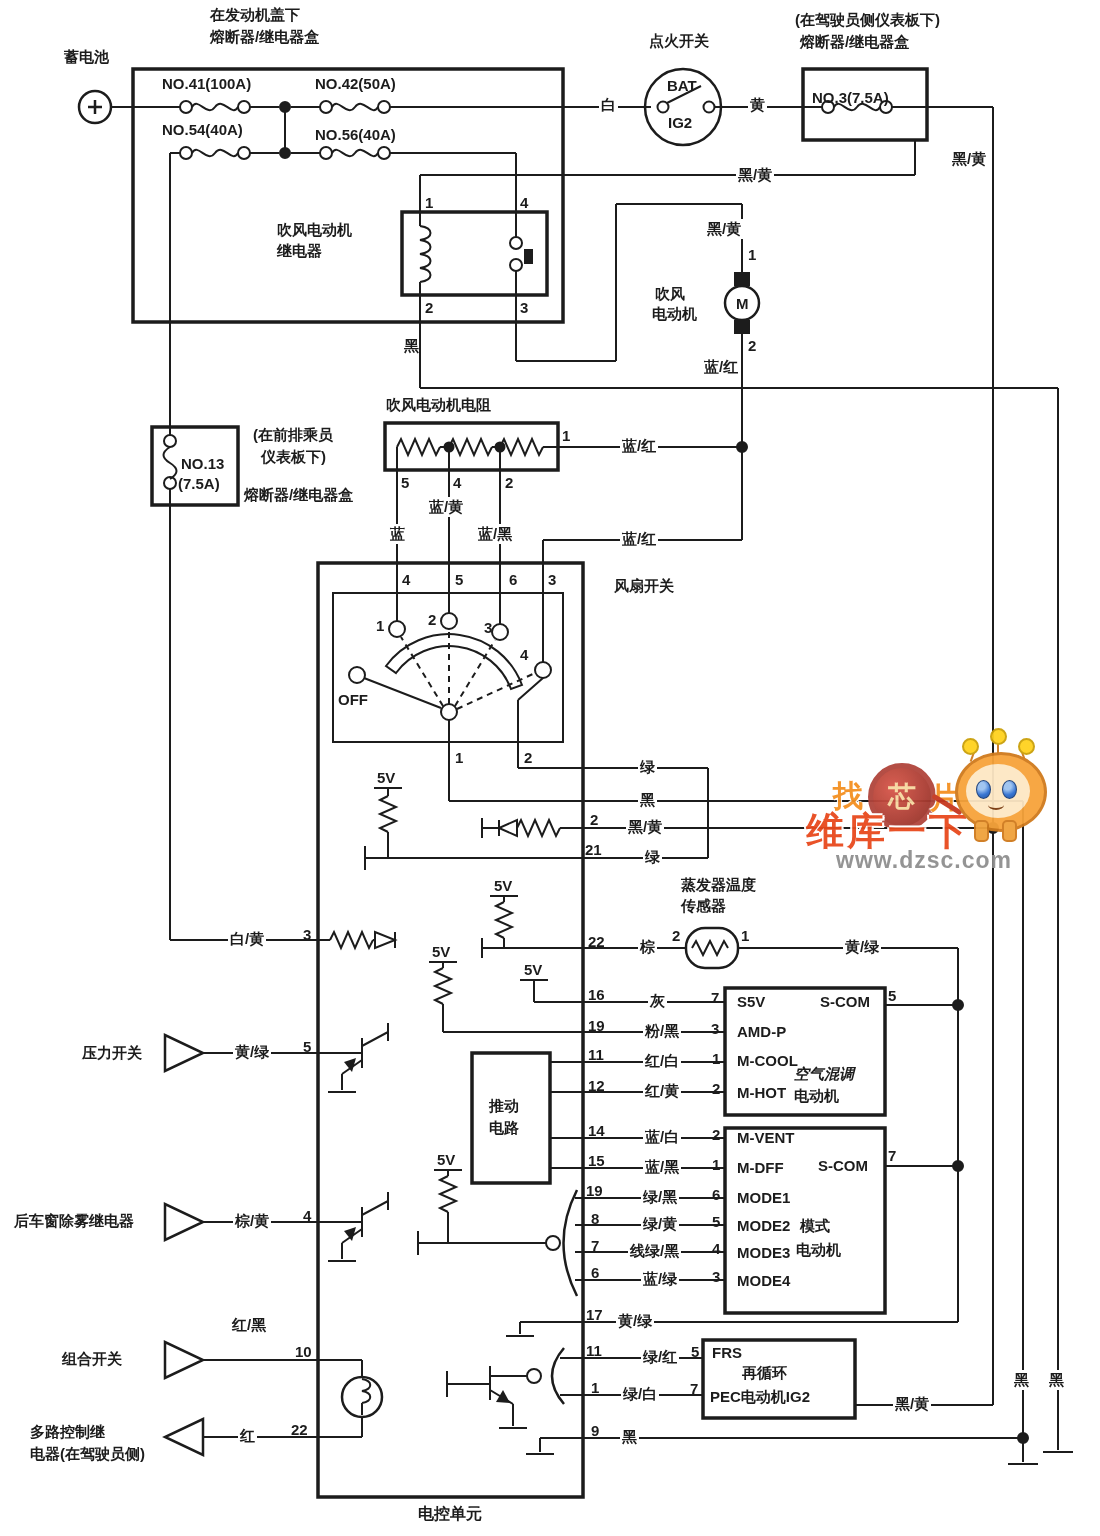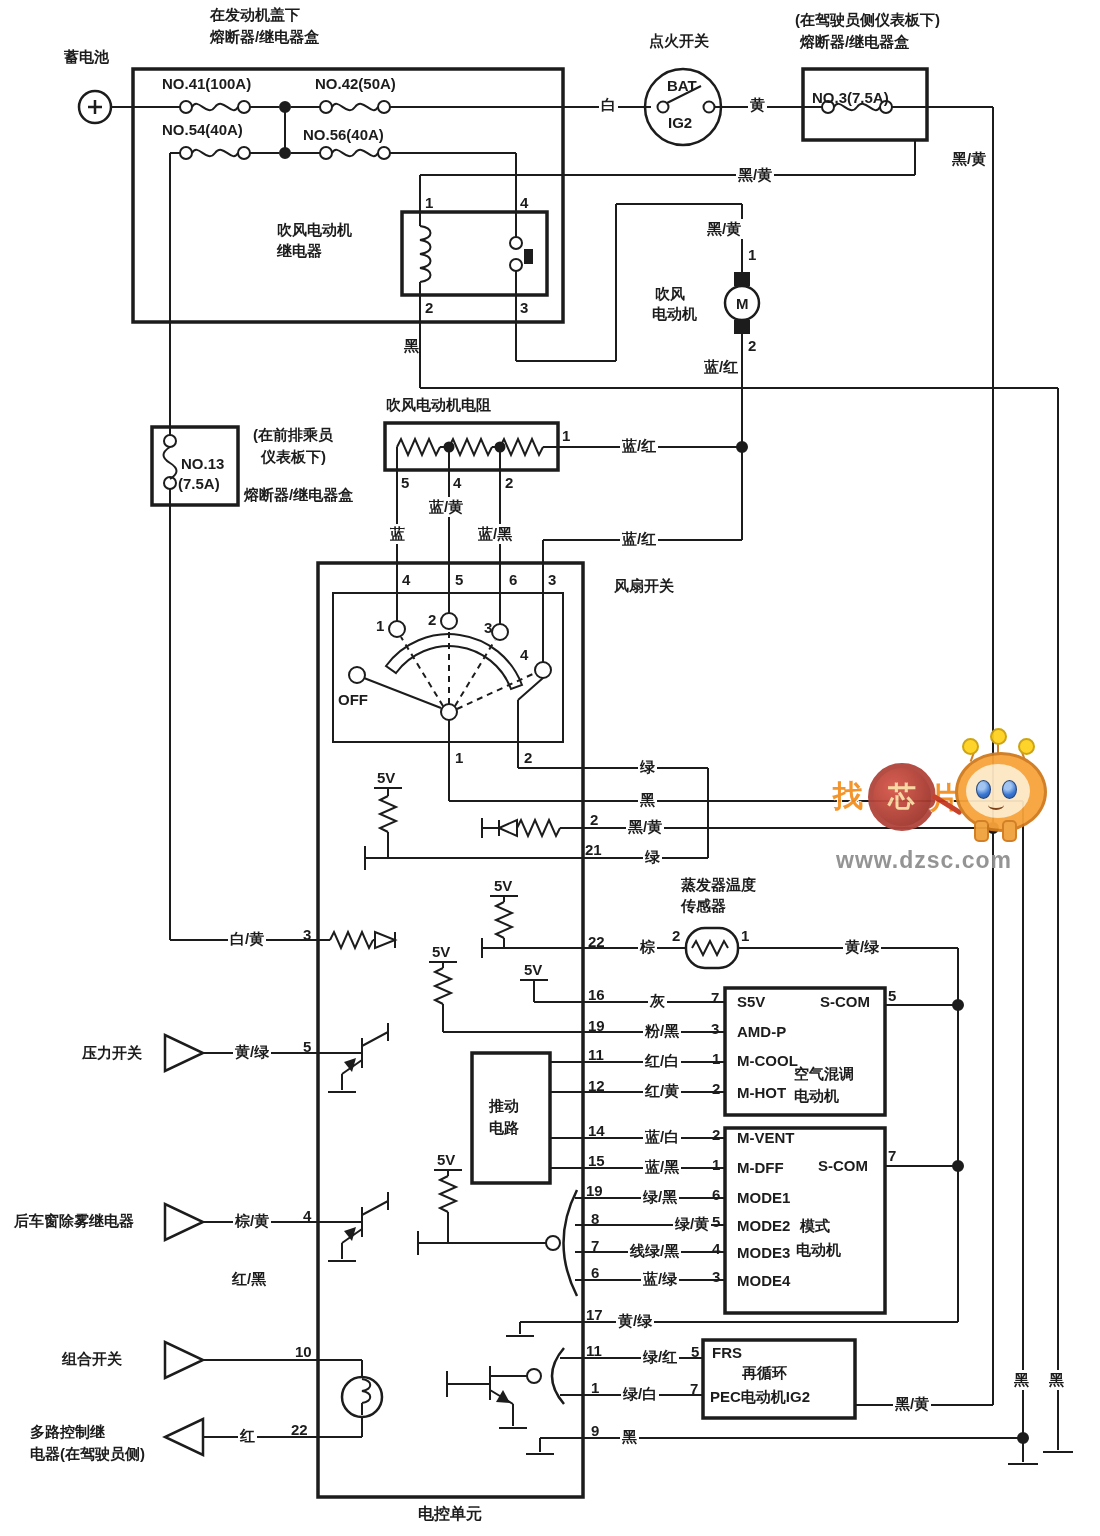--- a/index.html
+++ b/index.html
@@ -246,21 +246,21 @@
   </g>
 </svg>
 
 <div id="text-layer">
       <span class="lbl" style="left: 64px; top: 47px;">蓄电池</span>
       <span class="lbl" style="left: 210px; top: 5px;">在发动机盖下</span>
       <span class="lbl" style="left: 210px; top: 27px;">熔断器/继电器盒</span>
       <span class="lbl" style="left: 162px; top: 74px;">NO.41(100A)</span>
       <span class="lbl" style="left: 315px; top: 74px;">NO.42(50A)</span>
       <span class="lbl" style="left: 162px; top: 120px;">NO.54(40A)</span>
-      <span class="lbl" style="left: 303px; top: 125px;">NO.56(40A)</span>
+      <span class="lbl" style="left: 315px; top: 125px;">NO.56(40A)</span>
       <span class="lbl" style="left: 277px; top: 220px;">吹风电动机</span>
       <span class="lbl" style="left: 277px; top: 241px;">继电器</span>
       <span class="lbl" style="left: 425px; top: 193px;">1</span>
       <span class="lbl" style="left: 520px; top: 193px;">4</span>
       <span class="lbl" style="left: 425px; top: 298px;">2</span>
       <span class="lbl" style="left: 520px; top: 298px;">3</span>
       <span class="lbl" style="left: 404px; top: 336px;">黑</span>
       <span class="lbl" style="left: 649px; top: 31px;">点火开关</span>
       <span class="lbl" style="left: 667px; top: 76px;">BAT</span>
       <span class="lbl" style="left: 668px; top: 113px;">IG2</span>
@@ -341,38 +341,38 @@
       <span class="lbl bg" style="left: 626px; top: 817px;">黑/黄</span>
       <span class="lbl bg" style="left: 643px; top: 847px;">绿</span>
       <span class="lbl bg" style="left: 638px; top: 937px;">棕</span>
       <span class="lbl bg" style="left: 648px; top: 991px;">灰</span>
       <span class="lbl bg" style="left: 643px; top: 1021px;">粉/黑</span>
       <span class="lbl bg" style="left: 643px; top: 1051px;">红/白</span>
       <span class="lbl bg" style="left: 643px; top: 1081px;">红/黄</span>
       <span class="lbl bg" style="left: 643px; top: 1127px;">蓝/白</span>
       <span class="lbl bg" style="left: 643px; top: 1157px;">蓝/黑</span>
       <span class="lbl bg" style="left: 641px; top: 1187px; text-align: right;">绿/黑</span>
-      <span class="lbl bg" style="left: 641px; top: 1214px; margin-left: 32px;">绿/黄</span>
+      <span class="lbl bg" style="left: 641px; top: 1214px;">绿/黄</span>
       <span class="lbl bg" style="left: 628px; top: 1241px;">线绿/黑</span>
       <span class="lbl bg" style="left: 641px; top: 1269px;">蓝/绿</span>
       <span class="lbl bg" style="left: 616px; top: 1311px;">黄/绿</span>
       <span class="lbl bg" style="left: 621px; top: 1347px; margin-left: 20px;">绿/红</span>
       <span class="lbl bg" style="left: 621px; top: 1384px;">绿/白</span>
       <span class="lbl bg" style="left: 620px; top: 1427px;">黑</span>
       <span class="lbl" style="left: 681px; top: 875px;">蒸发器温度</span>
       <span class="lbl" style="left: 681px; top: 896px;">传感器</span>
       <span class="lbl" style="left: 672px; top: 926px;">2</span>
       <span class="lbl" style="left: 741px; top: 926px;">1</span>
       <span class="lbl bg" style="left: 843px; top: 937px;">黄/绿</span>
       <span class="lbl" style="left: 737px; top: 992px;">S5V</span>
       <span class="lbl" style="left: 820px; top: 992px;">S-COM</span>
       <span class="lbl" style="left: 737px; top: 1022px;">AMD-P</span>
       <span class="lbl" style="left: 737px; top: 1051px;">M-COOL</span>
       <span class="lbl" style="left: 737px; top: 1083px;">M-HOT</span>
-      <span class="lbl" style="left: 794px; top: 1064px;">空气混调</span>
+      <span class="lbl" style="left: 794px; top: 1064px; font-style: italic;">空气混调</span>
       <span class="lbl" style="left: 794px; top: 1086px;">电动机</span>
       <span class="lbl" style="left: 711px; top: 988px;">7</span>
       <span class="lbl" style="left: 711px; top: 1019px;">3</span>
       <span class="lbl" style="left: 712px; top: 1049px;">1</span>
       <span class="lbl" style="left: 712px; top: 1079px;">2</span>
       <span class="lbl" style="left: 888px; top: 986px;">5</span>
       <span class="lbl" style="left: 737px; top: 1128px;">M-VENT</span>
       <span class="lbl" style="left: 737px; top: 1158px;">M-DFF</span>
       <span class="lbl" style="left: 818px; top: 1156px;">S-COM</span>
       <span class="lbl" style="left: 737px; top: 1188px;">MODE1</span>
@@ -392,34 +392,35 @@
       <span class="lbl" style="left: 742px; top: 1363px;">再循环</span>
       <span class="lbl" style="left: 710px; top: 1387px;">PEC电动机IG2</span>
       <span class="lbl" style="left: 691px; top: 1342px;">5</span>
       <span class="lbl" style="left: 690px; top: 1379px;">7</span>
       <span class="lbl bg" style="left: 893px; top: 1394px;">黑/黄</span>
       <span class="lbl" style="left: 82px; top: 1043px;">压力开关</span>
       <span class="lbl bg" style="left: 233px; top: 1042px;">黄/绿</span>
       <span class="lbl" style="left: 14px; top: 1211px;">后车窗除雾继电器</span>
       <span class="lbl bg" style="left: 233px; top: 1211px;">棕/黄</span>
       <span class="lbl" style="left: 62px; top: 1349px;">组合开关</span>
-      <span class="lbl bg" style="left: 230px; top: 1269px;">红/黑</span>
+      <span class="lbl bg" style="left: 230px; top: 1315px;">红/黑</span>
       <span class="lbl" style="left: 30px; top: 1422px;">多路控制继</span>
       <span class="lbl" style="left: 30px; top: 1444px;">电器(在驾驶员侧)</span>
       <span class="lbl bg" style="left: 238px; top: 1426px;">红</span>
       <span class="lbl bg" style="left: 1012px; top: 1370px;">黑</span>
       <span class="lbl bg" style="left: 1047px; top: 1370px;">黑</span>
     </div>
 
 <div class="wm">
   <span class="wm-zhao" style="left:833px;top:780px">找</span>
   <div class="wm-lens">
     <span>芯</span>
   </div>
   <span class="wm-zhao" style="left:930px;top:782px">片</span>
+  <div class="wm-brand">维库一下</div>
   <div class="wm-url">www.dzsc.com</div>
   <div class="mascot">
     <div class="stem s1"></div>
         <div class="stem s2"></div>
         <div class="stem s3"></div>
     <div class="ball b1"></div>
         <div class="ball b2"></div>
         <div class="ball b3"></div>
     <div class="arm"></div>
     <div class="head"></div>

